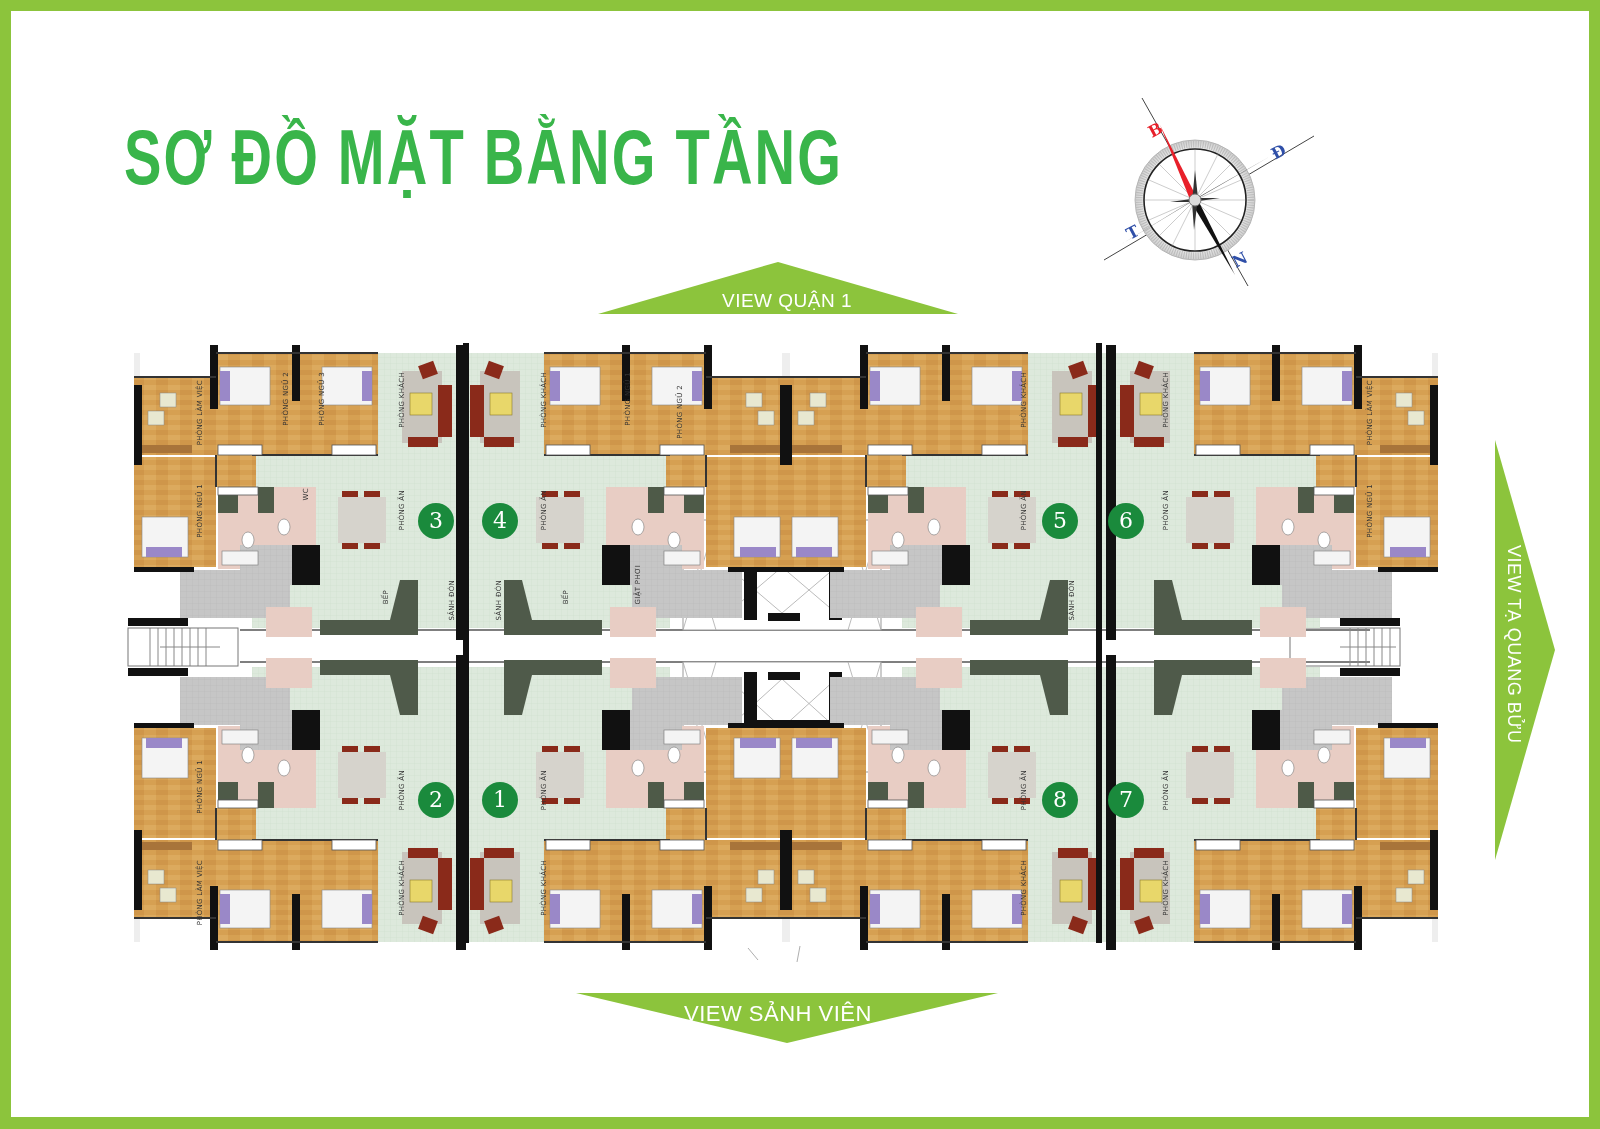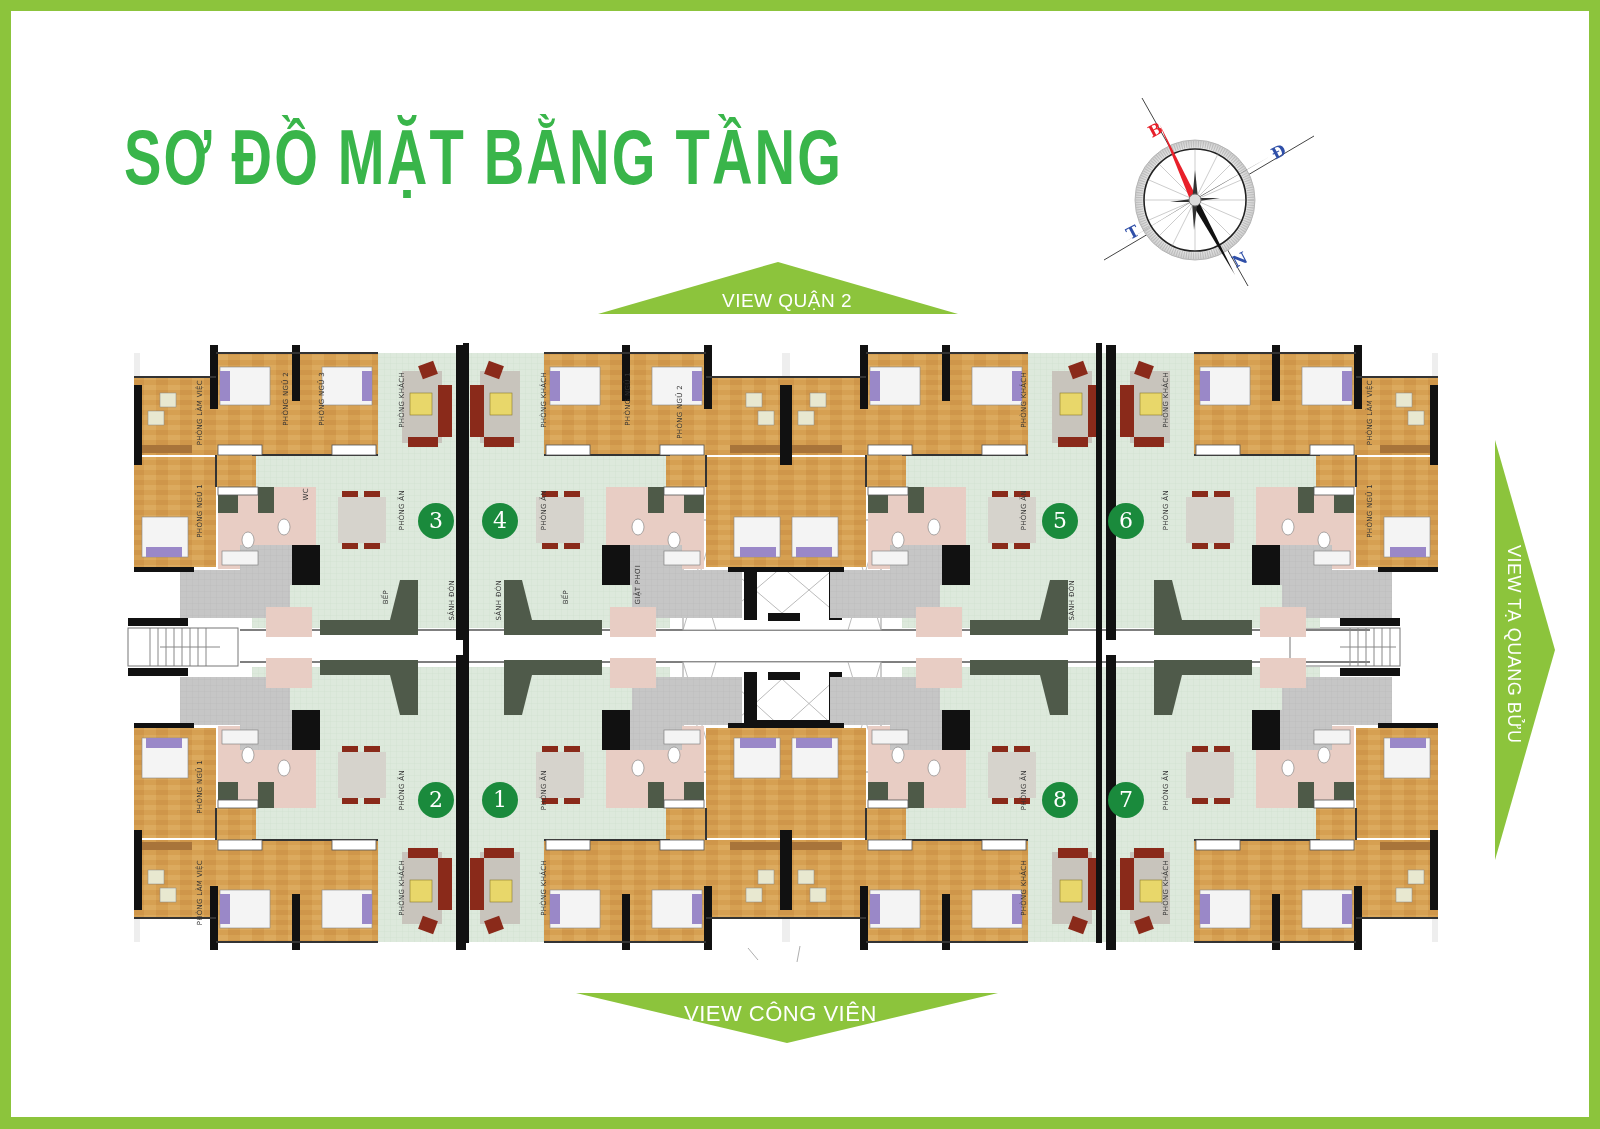--- a/index.html
+++ b/index.html
@@ -59,26 +59,26 @@
 
   <text x="52" y="48" fill="#e8202a" font-family="DejaVu Serif, serif" font-weight="700" font-size="16" transform="rotate(-28 52 48)">B</text>
   <text x="175" y="70" fill="#2f4fa8" font-family="DejaVu Serif, serif" font-weight="700" font-size="16" transform="rotate(-28 175 70)">Đ</text>
   <text x="136" y="178" fill="#2f4fa8" font-family="DejaVu Serif, serif" font-weight="700" font-size="16" transform="rotate(-28 136 178)">N</text>
   <text x="30" y="150" fill="#2f4fa8" font-family="DejaVu Serif, serif" font-weight="700" font-size="16" transform="rotate(-28 30 150)">T</text>
 </svg>
 
 <svg class="view-arrow" style="left:598px;top:262px;" width="360" height="52" viewBox="0 0 360 52">
   <polygon points="180,0 360,52 0,52" fill="#8cc43c"></polygon>
 </svg>
-<div class="view-label" style="left:722px;top:290px;font-size:19px;">VIEW QUẬN 2</div>
+<div class="view-label" style="left:722px;top:290px;font-size:19px;">VIEW QUẬN 1</div>
 
 <svg class="view-arrow" style="left:576px;top:993px;" width="422" height="50" viewBox="0 0 422 50">
   <polygon points="0,0 422,0 211,50" fill="#8cc43c"></polygon>
 </svg>
-<div class="view-label" style="left:684px;top:1001px;font-size:22px;">VIEW CÔNG VIÊN</div>
+<div class="view-label" style="left:684px;top:1001px;font-size:22px;">VIEW SẢNH VIÊN</div>
 
 <svg class="view-arrow" style="left:1495px;top:440px;" width="60" height="420" viewBox="0 0 60 420">
   <polygon points="0,0 60,210 0,420" fill="#8cc43c"></polygon>
 </svg>
 <div class="view-label" style="left:1503px;top:545px;font-size:18px;writing-mode:vertical-rl;">VIEW TẠ QUANG BỬU</div>
 
 <svg class="plan" viewBox="0 0 1600 1129">
   <defs>
     <pattern id="tile" width="6" height="6" patternUnits="userSpaceOnUse">
       <rect width="6" height="6" fill="#dde9dc"></rect>

